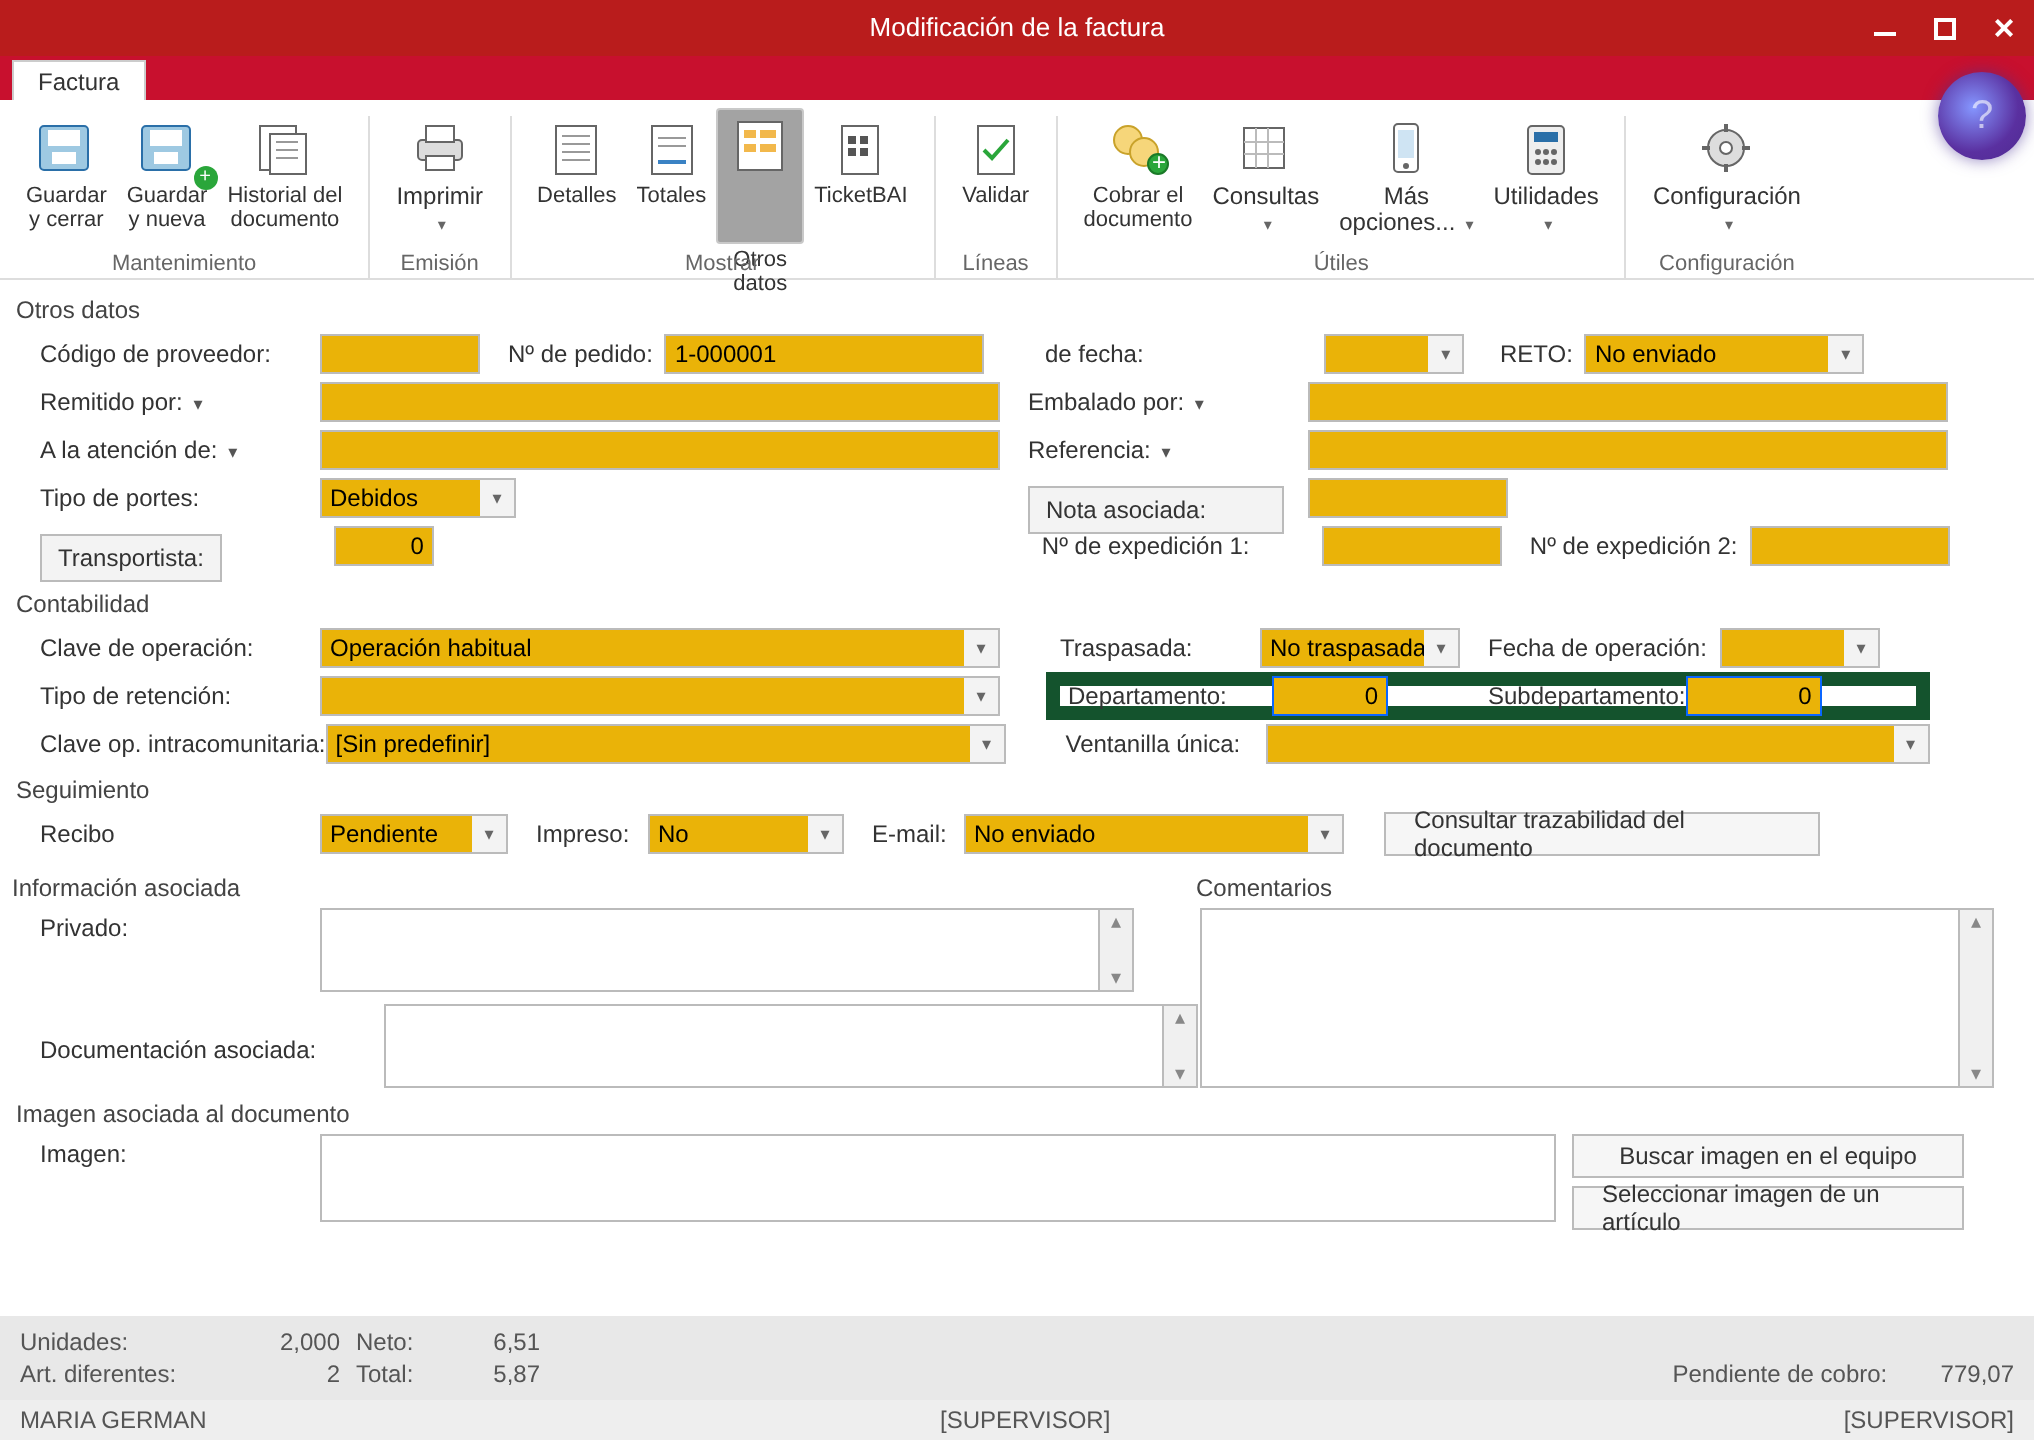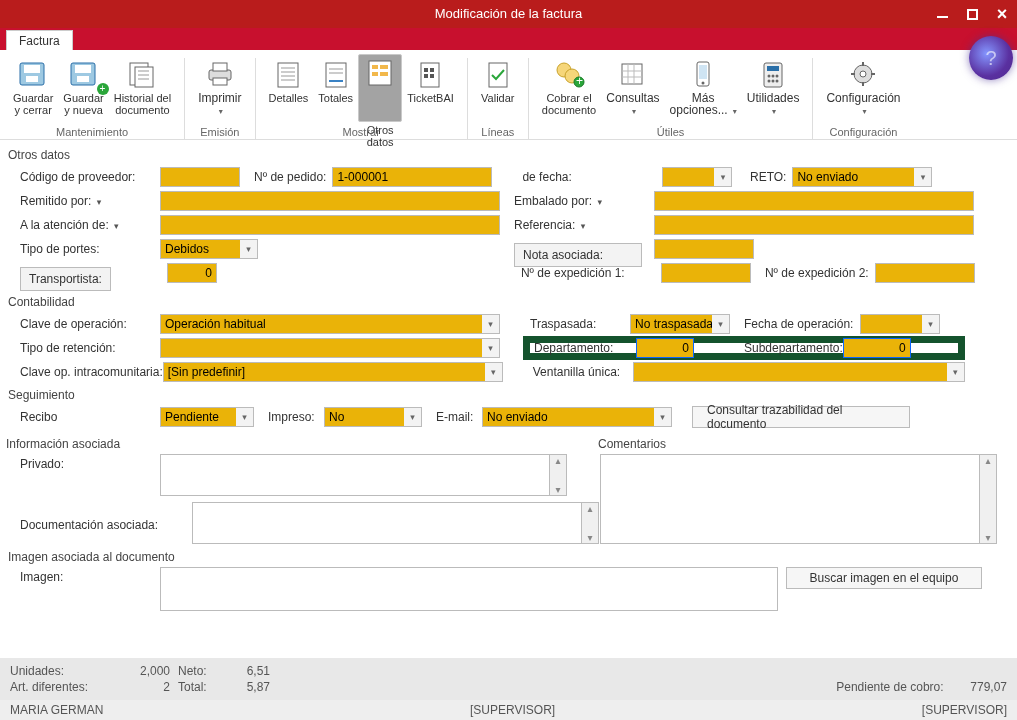--- a/index.html
+++ b/index.html
@@ -422,20 +422,21 @@
       </div>
     </div>
   </div>
 
   <div class="section-h" style="margin-top:6px">Imagen asociada al documento</div>
   <div style="display:flex;align-items:flex-start;">
     <span class="lab" style="padding-top:3px">Imagen:</span>
     <textarea class="ta" style="width: 618px; height: 44px;"></textarea>
     <div style="margin-left:8px;display:flex;flex-direction:column;gap:4px;">
       <div class="wide-btn" style="width:196px">Buscar imagen en el equipo</div>
+      <div class="wide-btn" style="width:196px">Seleccionar imagen de un artículo</div>
     </div>
   </div>
 
 </div>
 
 <div class="foot">
   <div class="summary">
     <div class="col" style="width:120px">
       <span>Unidades:</span>
       <span>Art. diferentes:</span>

